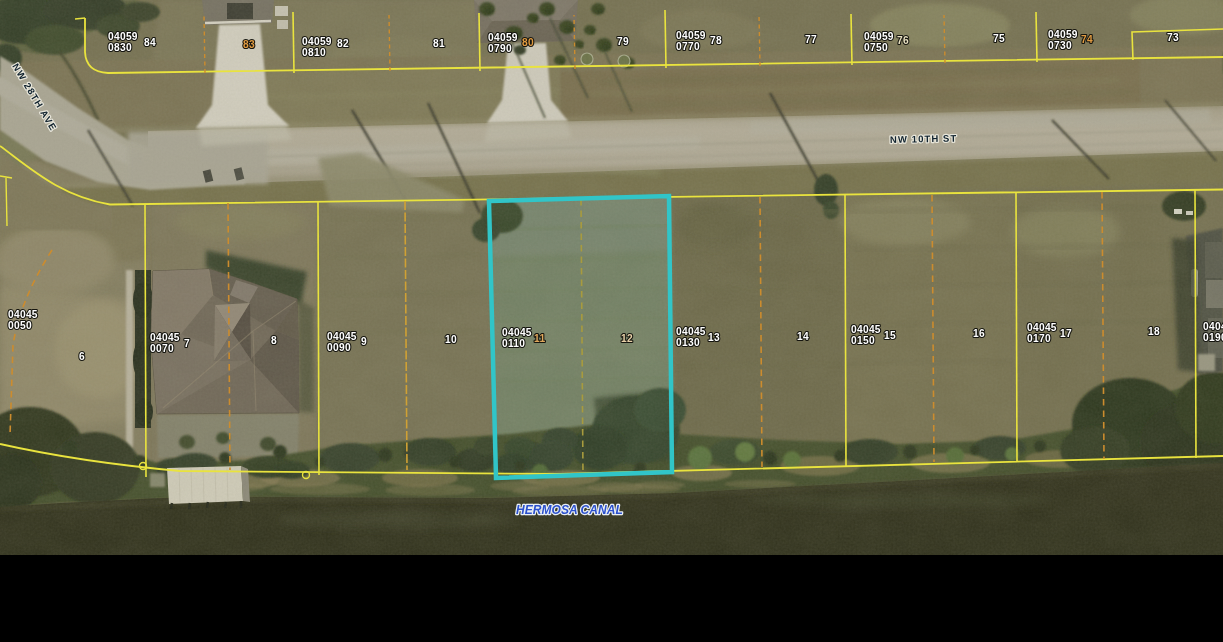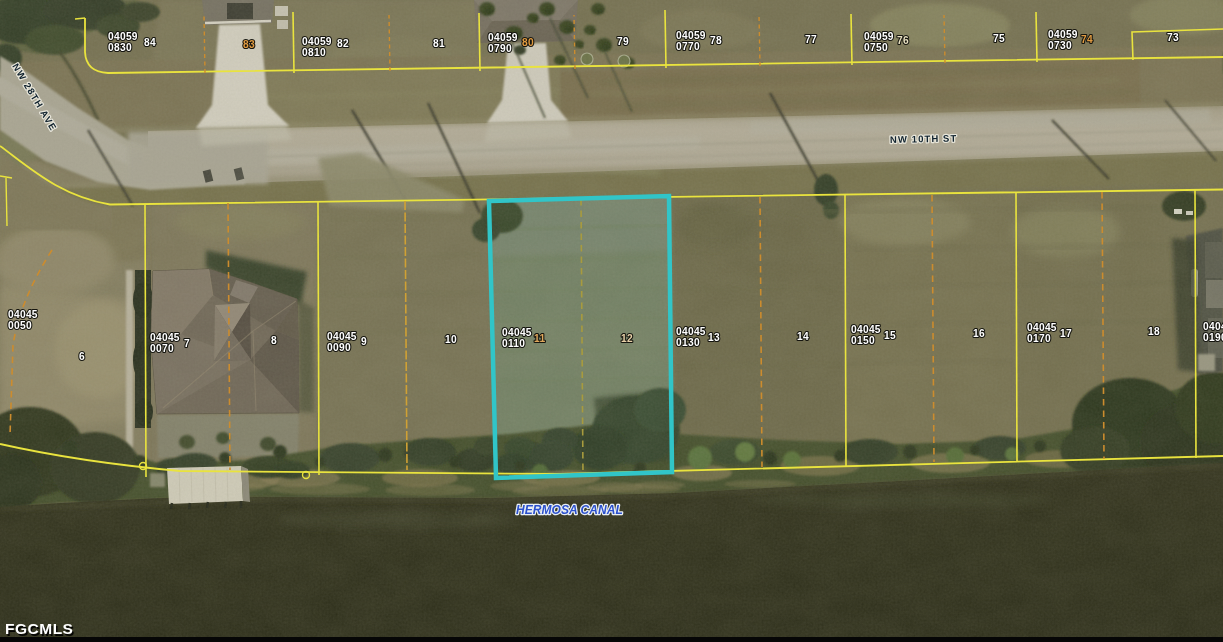--- a/index.html
+++ b/index.html
@@ -1,15 +1,15 @@
 <!DOCTYPE html>
 <html><head><meta charset="utf-8"><title>Aerial Parcel Map</title>
 <style>
 html,body{margin:0;padding:0;background:#000;}
-#stage{position:relative;width:1223px;height:642px;overflow:hidden;}
+#stage{position:relative;width:1223px;height:555px;overflow:hidden;}
 </style></head>
 <body>
 <div id="stage">
 <svg width="1223" height="642" viewBox="0 0 1223 642">
 <defs>
 <filter id="b1" x="-20%" y="-20%" width="140%" height="140%">
           <feGaussianBlur stdDeviation="1.1"></feGaussianBlur>
         </filter>
 <filter id="b2" x="-30%" y="-30%" width="160%" height="160%">
           <feGaussianBlur stdDeviation="2.2"></feGaussianBlur>

